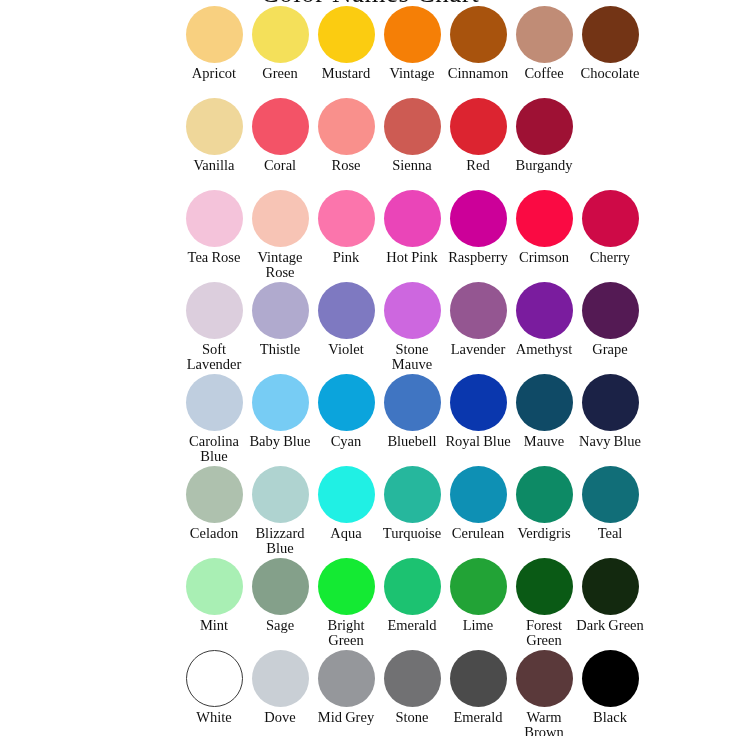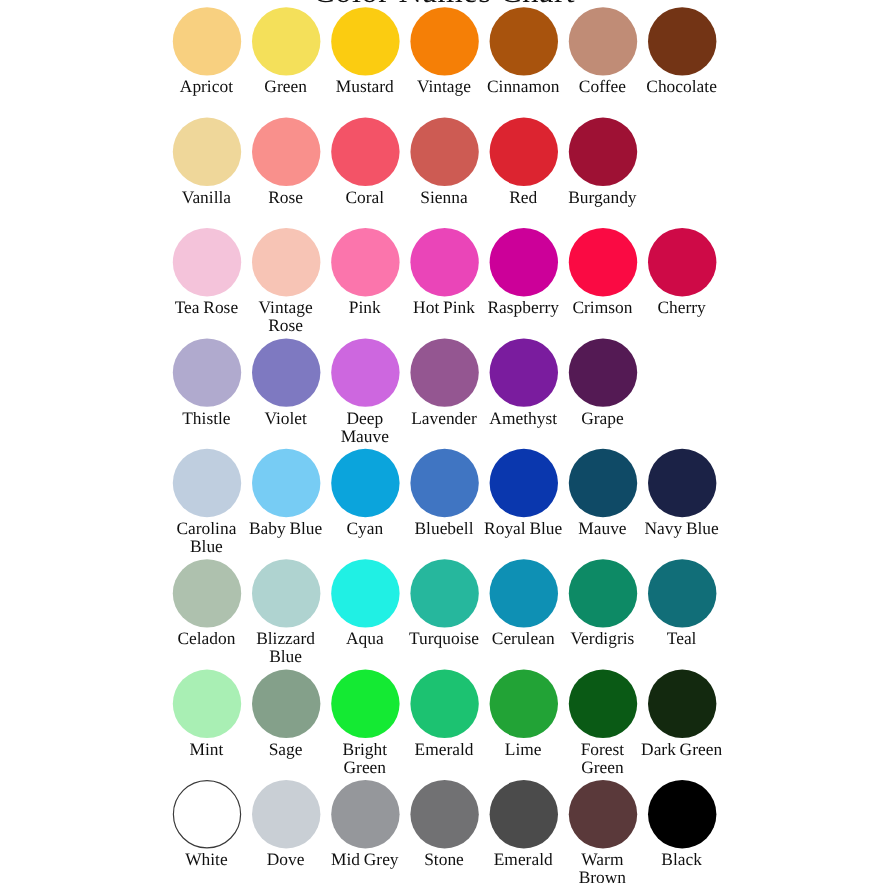--- a/index.html
+++ b/index.html
@@ -50,20 +50,21 @@
     left: 139px;
     width: 462px;
   }
 
   .swatch-row {
     display: flex;
     flex-direction: row;
     width: 462px;
     height: 92px;
     align-items: flex-start;
+    margin-left: 42px;
   }
 
   .swatch-cell {
     width: 66px;
     display: flex;
     flex-direction: column;
     align-items: center;
   }
 
   .swatch-dot {
@@ -127,28 +128,28 @@
           <div class="swatch-dot" style="background-color: rgb(115, 52, 21);"></div>
           <div class="swatch-label">Chocolate</div>
         </div>
       </div>
       <div class="swatch-row">
         <div class="swatch-cell">
           <div class="swatch-dot" style="background-color: rgb(239, 215, 154);"></div>
           <div class="swatch-label">Vanilla</div>
         </div>
         <div class="swatch-cell">
+          <div class="swatch-dot" style="background-color: rgb(243, 83, 103);"></div>
+          <div class="swatch-label">Coral</div>
+        </div>
+        <div class="swatch-cell">
           <div class="swatch-dot" style="background-color: rgb(249, 144, 140);"></div>
           <div class="swatch-label">Rose</div>
         </div>
         <div class="swatch-cell">
-          <div class="swatch-dot" style="background-color: rgb(243, 83, 103);"></div>
-          <div class="swatch-label">Coral</div>
-        </div>
-        <div class="swatch-cell">
           <div class="swatch-dot" style="background-color: rgb(205, 91, 83);"></div>
           <div class="swatch-label">Sienna</div>
         </div>
         <div class="swatch-cell">
           <div class="swatch-dot" style="background-color: rgb(220, 36, 48);"></div>
           <div class="swatch-label">Red</div>
         </div>
         <div class="swatch-cell">
           <div class="swatch-dot" style="background-color: rgb(158, 17, 52);"></div>
           <div class="swatch-label">Burgandy</div>
@@ -179,30 +180,34 @@
           <div class="swatch-dot" style="background-color: rgb(250, 10, 67);"></div>
           <div class="swatch-label">Crimson</div>
         </div>
         <div class="swatch-cell">
           <div class="swatch-dot" style="background-color: rgb(206, 10, 71);"></div>
           <div class="swatch-label">Cherry</div>
         </div>
       </div>
       <div class="swatch-row">
         <div class="swatch-cell">
+          <div class="swatch-dot" style="background-color: rgb(220, 206, 221);"></div>
+          <div class="swatch-label">Soft Lavender</div>
+        </div>
+        <div class="swatch-cell">
           <div class="swatch-dot" style="background-color: rgb(176, 170, 206);"></div>
           <div class="swatch-label">Thistle</div>
         </div>
         <div class="swatch-cell">
           <div class="swatch-dot" style="background-color: rgb(126, 121, 193);"></div>
           <div class="swatch-label">Violet</div>
         </div>
         <div class="swatch-cell">
           <div class="swatch-dot" style="background-color: rgb(205, 103, 223);"></div>
-          <div class="swatch-label">Deep Mauve</div>
+          <div class="swatch-label">Stone Mauve</div>
         </div>
         <div class="swatch-cell">
           <div class="swatch-dot" style="background-color: rgb(148, 86, 145);"></div>
           <div class="swatch-label">Lavender</div>
         </div>
         <div class="swatch-cell">
           <div class="swatch-dot" style="background-color: rgb(122, 28, 158);"></div>
           <div class="swatch-label">Amethyst</div>
         </div>
         <div class="swatch-cell">

